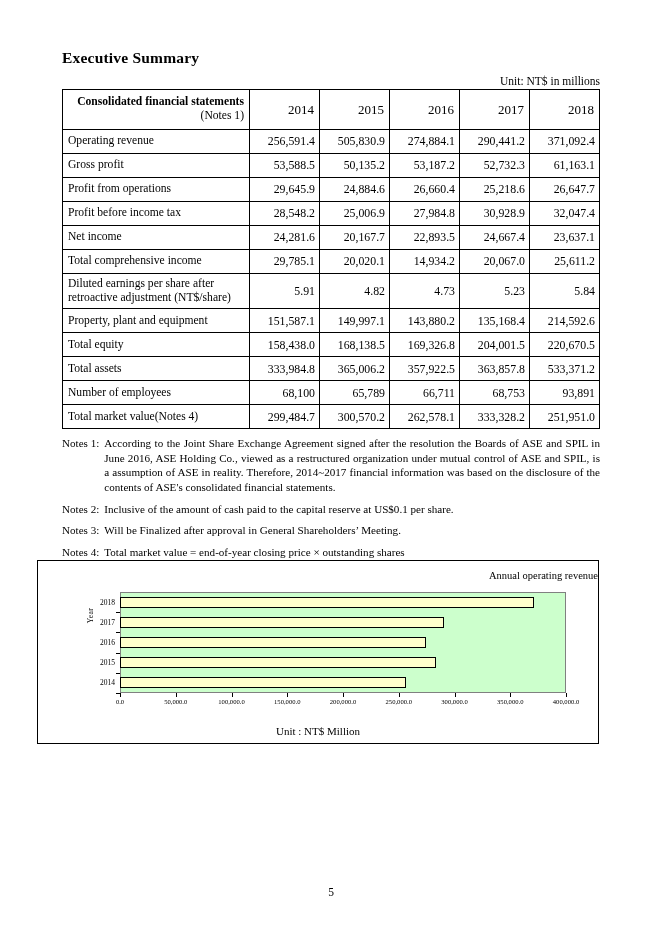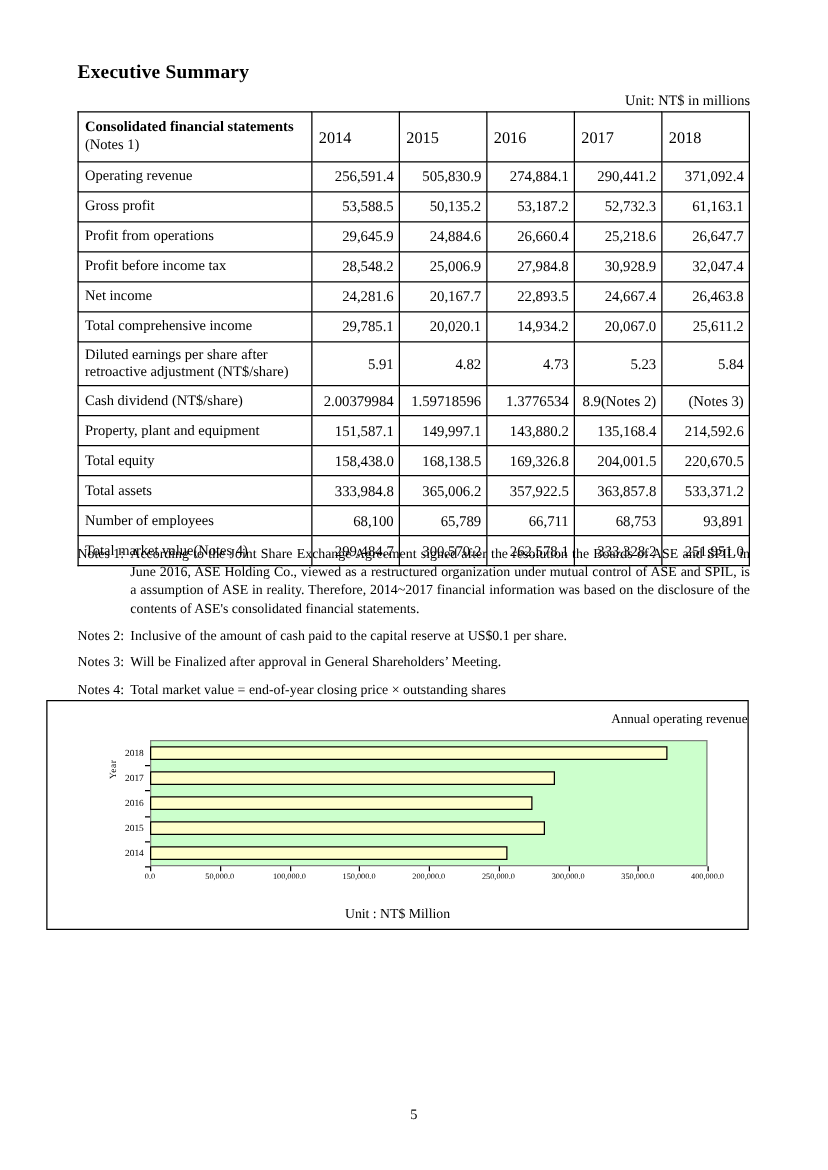--- a/index.html
+++ b/index.html
@@ -55,21 +55,21 @@
   .fin-table td, .fin-table th {
     border: 1px solid #000000;
     padding: 3px 5px;
     vertical-align: middle;
     line-height: 1.22;
   }
   .fin-table .col-label { width: 187px; }
   .fin-table .col-year  { width: 70px; }
 
   .fin-table thead th {
-    text-align: left;
+    text-align: right;
     font-weight: normal;
     font-size: 13px;
     padding-top: 5px;
     padding-bottom: 5px;
     font-family: Liberation Serif, serif;
   }
   .fin-table thead th.hdr-label {
     font-weight: bold;
     font-size: 11.6px;
     line-height: 1.25;
@@ -288,45 +288,37 @@
           <td class="rval">27,984.8</td>
           <td class="rval">30,928.9</td>
           <td class="rval">32,047.4</td>
         </tr>
         <tr>
           <td class="rlabel">Net income</td>
           <td class="rval">24,281.6</td>
           <td class="rval">20,167.7</td>
           <td class="rval">22,893.5</td>
           <td class="rval">24,667.4</td>
-          <td class="rval">26,463.8</td>
+          <td class="rval">23,637.1</td>
         </tr>
         <tr>
           <td class="rlabel">Total comprehensive income</td>
           <td class="rval">29,785.1</td>
           <td class="rval">20,020.1</td>
           <td class="rval">14,934.2</td>
           <td class="rval">20,067.0</td>
           <td class="rval">25,611.2</td>
         </tr>
         <tr class="tall">
           <td class="rlabel">Diluted earnings per share after retroactive adjustment (NT$/share)</td>
           <td class="rval">5.91</td>
           <td class="rval">4.82</td>
           <td class="rval">4.73</td>
           <td class="rval">5.23</td>
           <td class="rval">5.84</td>
-        </tr>
-        <tr>
-          <td class="rlabel">Cash dividend (NT$/share)</td>
-          <td class="rval">2.00379984</td>
-          <td class="rval">1.59718596</td>
-          <td class="rval">1.3776534</td>
-          <td class="rval">8.9(Notes  2)</td>
-          <td class="rval">(Notes  3)</td>
         </tr>
         <tr>
           <td class="rlabel">Property, plant and equipment</td>
           <td class="rval">151,587.1</td>
           <td class="rval">149,997.1</td>
           <td class="rval">143,880.2</td>
           <td class="rval">135,168.4</td>
           <td class="rval">214,592.6</td>
         </tr>
         <tr>

